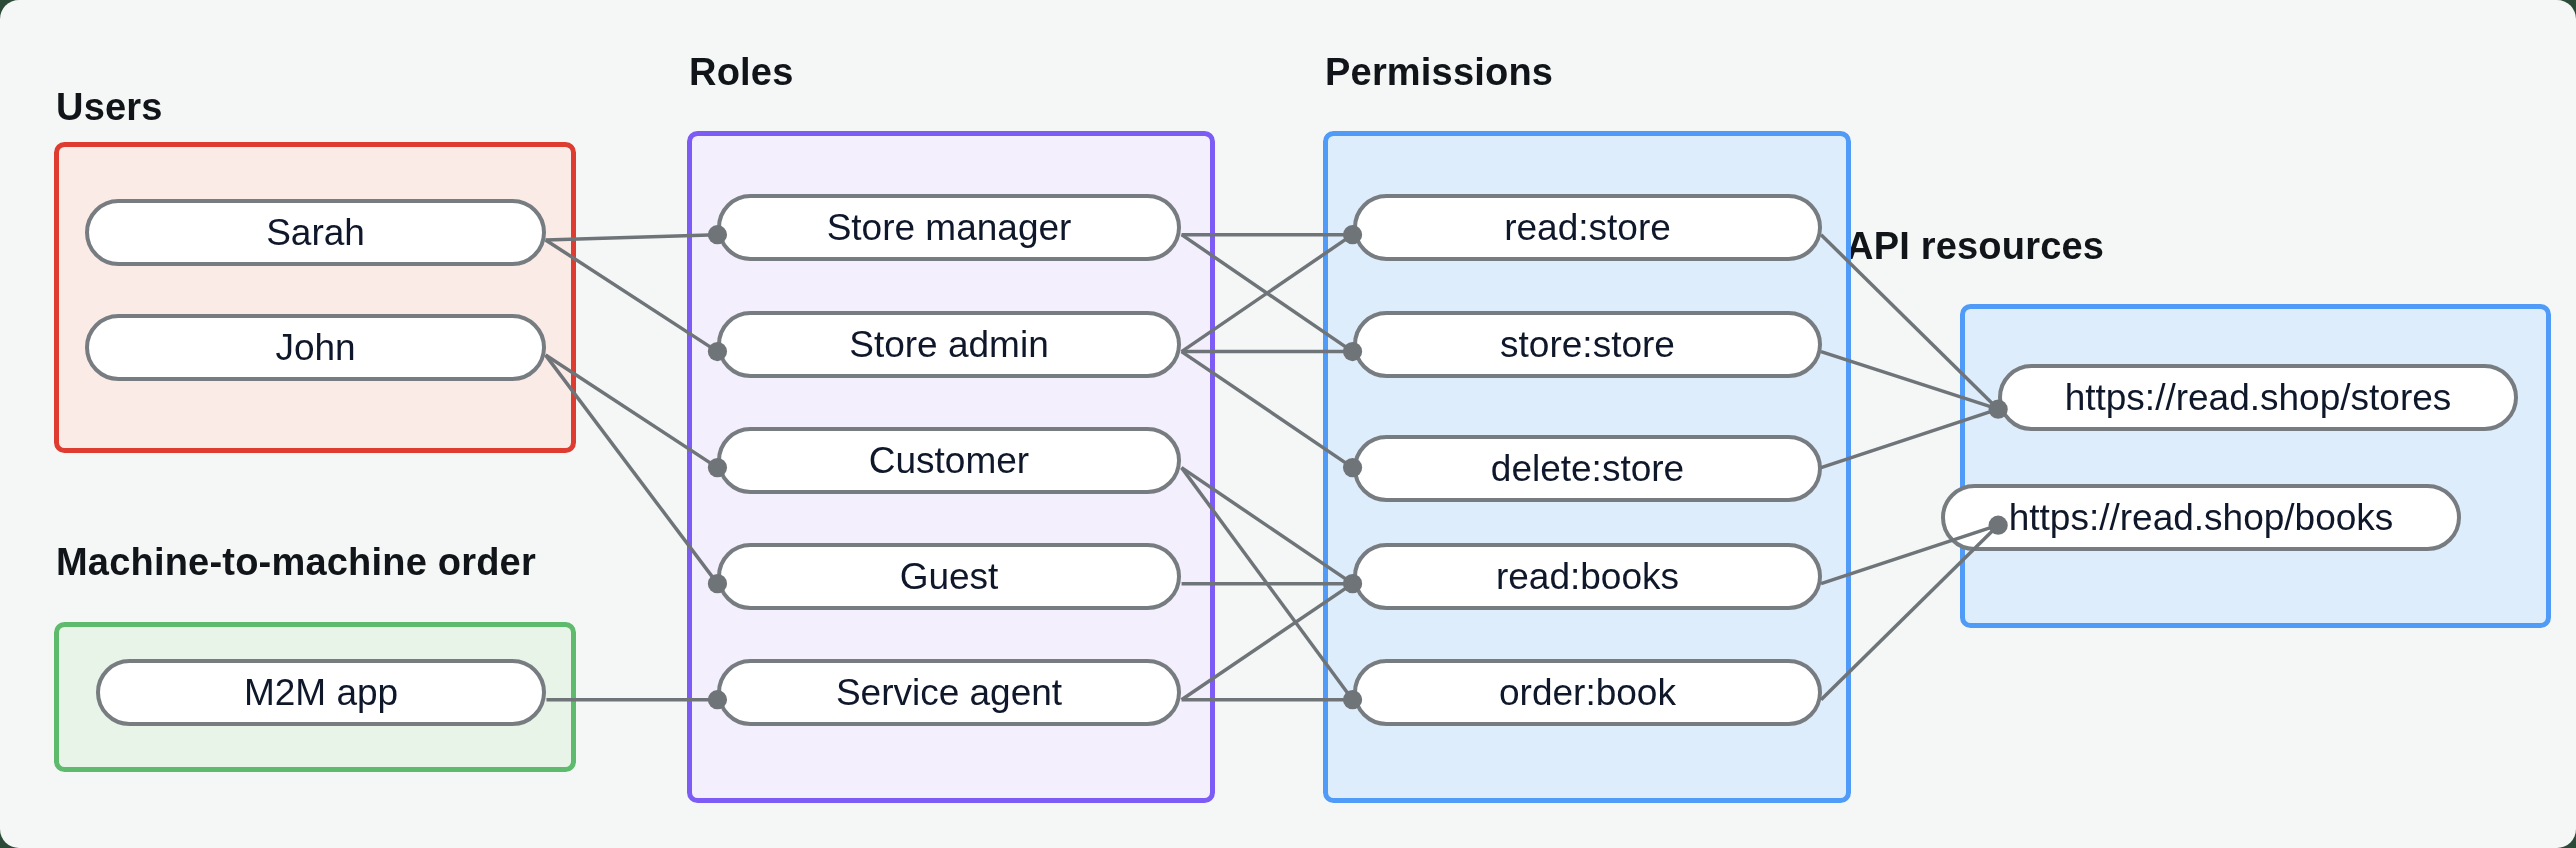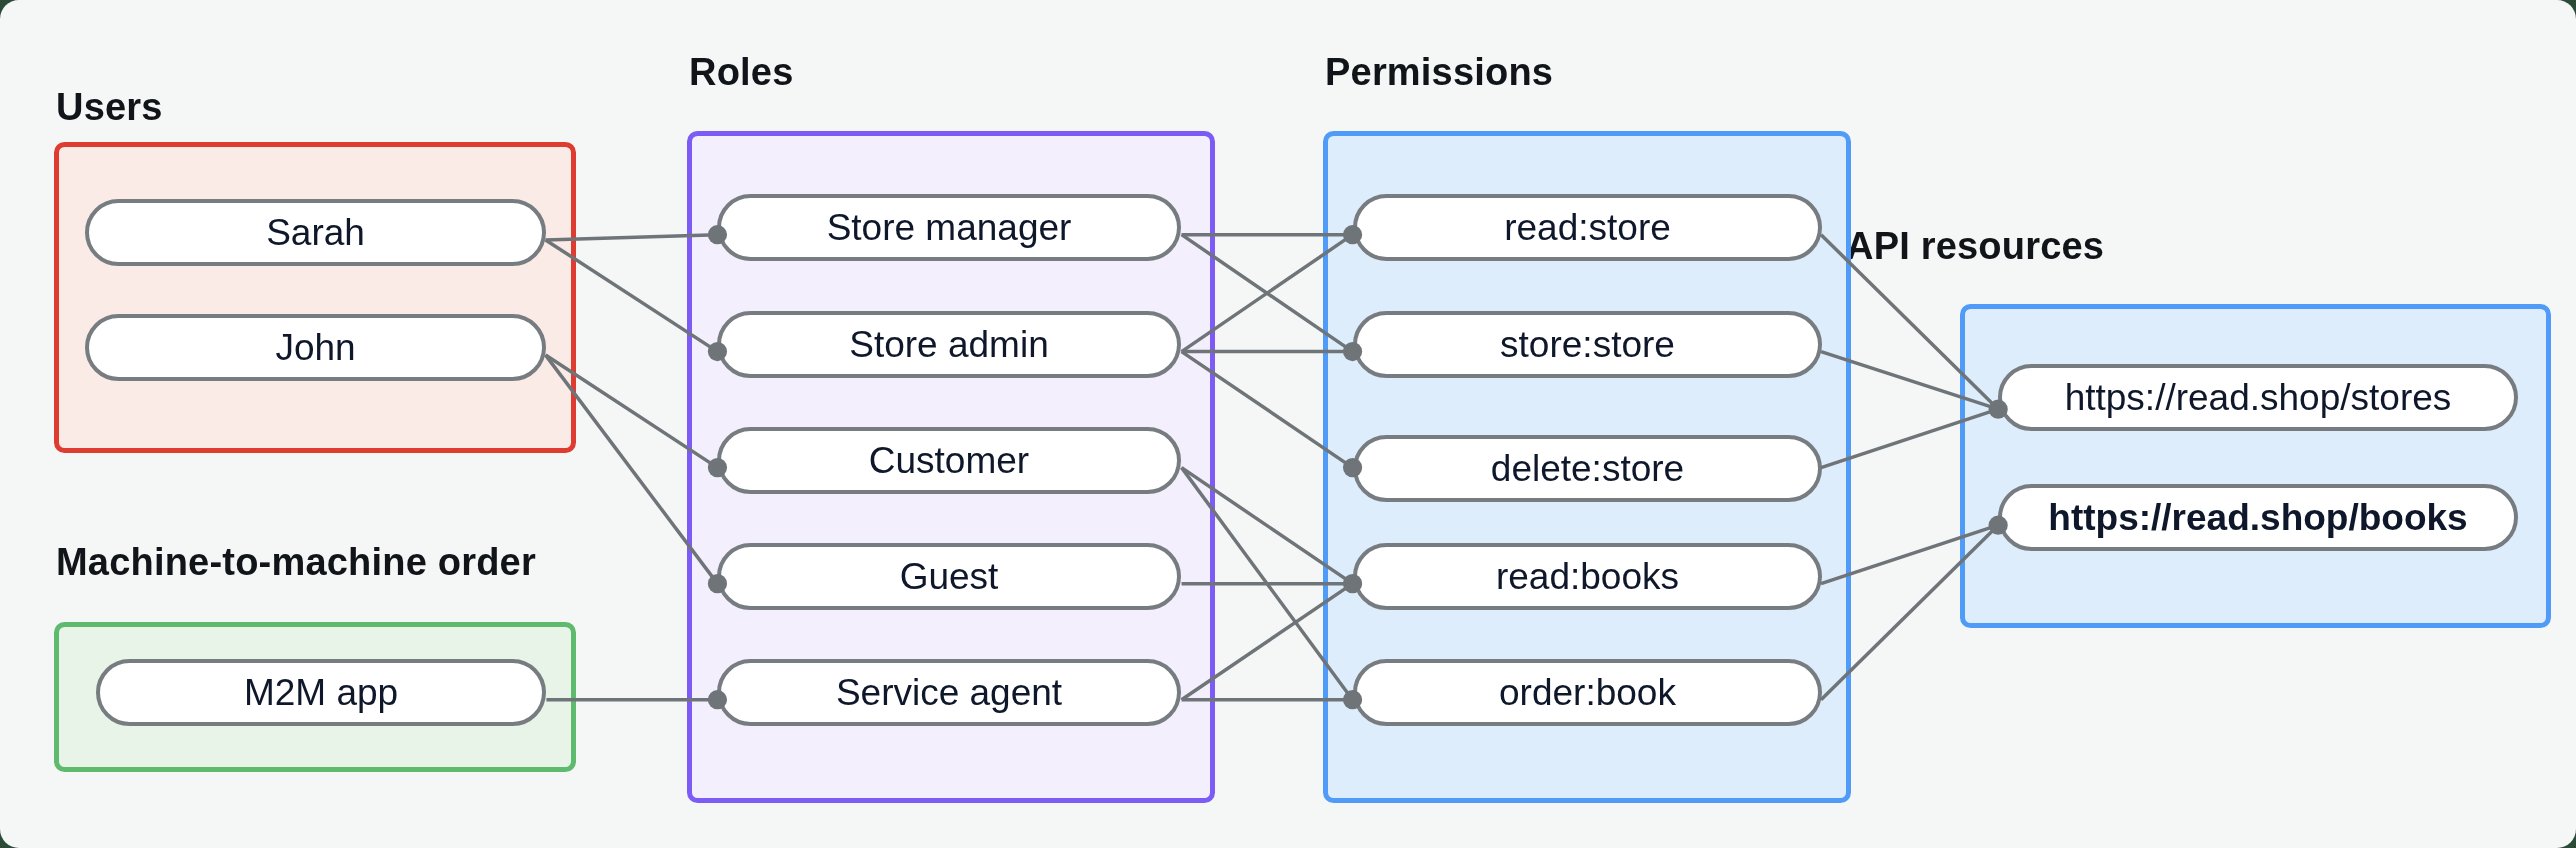--- a/index.html
+++ b/index.html
@@ -89,21 +89,21 @@
   <div class="pill" style="left:717px;top:543px;width:464px;">Guest</div>
   <div class="pill" style="left:717px;top:659px;width:464px;">Service agent</div>
 
   <div class="pill" style="left:1353px;top:194px;width:469px;">read:store</div>
   <div class="pill" style="left:1353px;top:311px;width:469px;">store:store</div>
   <div class="pill" style="left:1353px;top:427px;width:469px;margin-top:8px;">delete:store</div>
   <div class="pill" style="left:1353px;top:543px;width:469px;">read:books</div>
   <div class="pill" style="left:1353px;top:659px;width:469px;">order:book</div>
 
   <div class="pill" style="left:1998px;top:364px;width:520px;">https://read.shop/stores</div>
-  <div class="pill" style="left:1998px;top:484px;width:520px;font-weight:bold;">https://read.shop/books</div>
+  <div class="pill" style="left:1941px;top:484px;width:520px;">https://read.shop/books</div>
 
   <svg class="edges" viewBox="0 0 2952 972">
 
     <line x1="625" y1="275" x2="822" y2="269"></line>
     <line x1="625" y1="275" x2="822" y2="403"></line>
     <line x1="625" y1="407" x2="822" y2="536"></line>
     <line x1="625" y1="407" x2="822" y2="669"></line>
     <line x1="626" y1="802" x2="822" y2="802"></line>
 
     <line x1="1354" y1="269" x2="1550" y2="269"></line>

